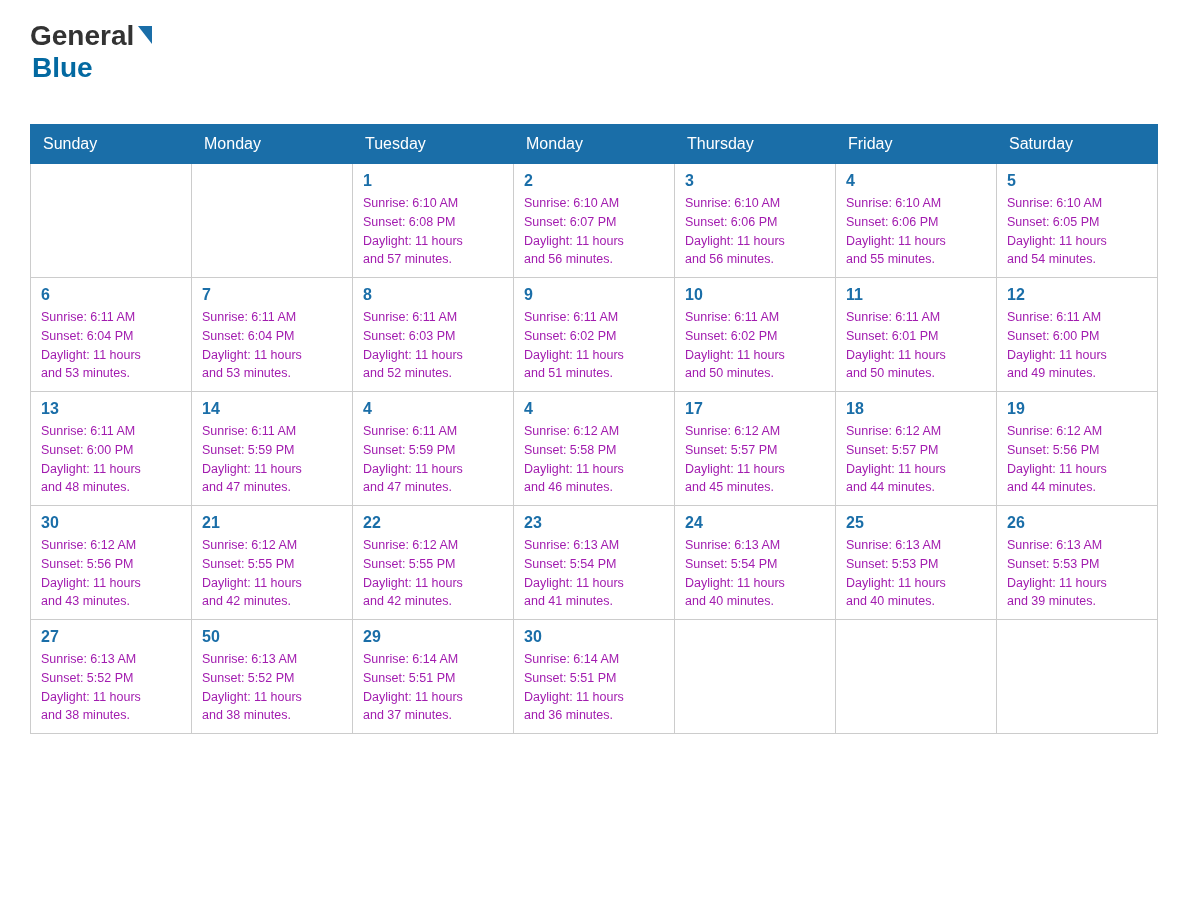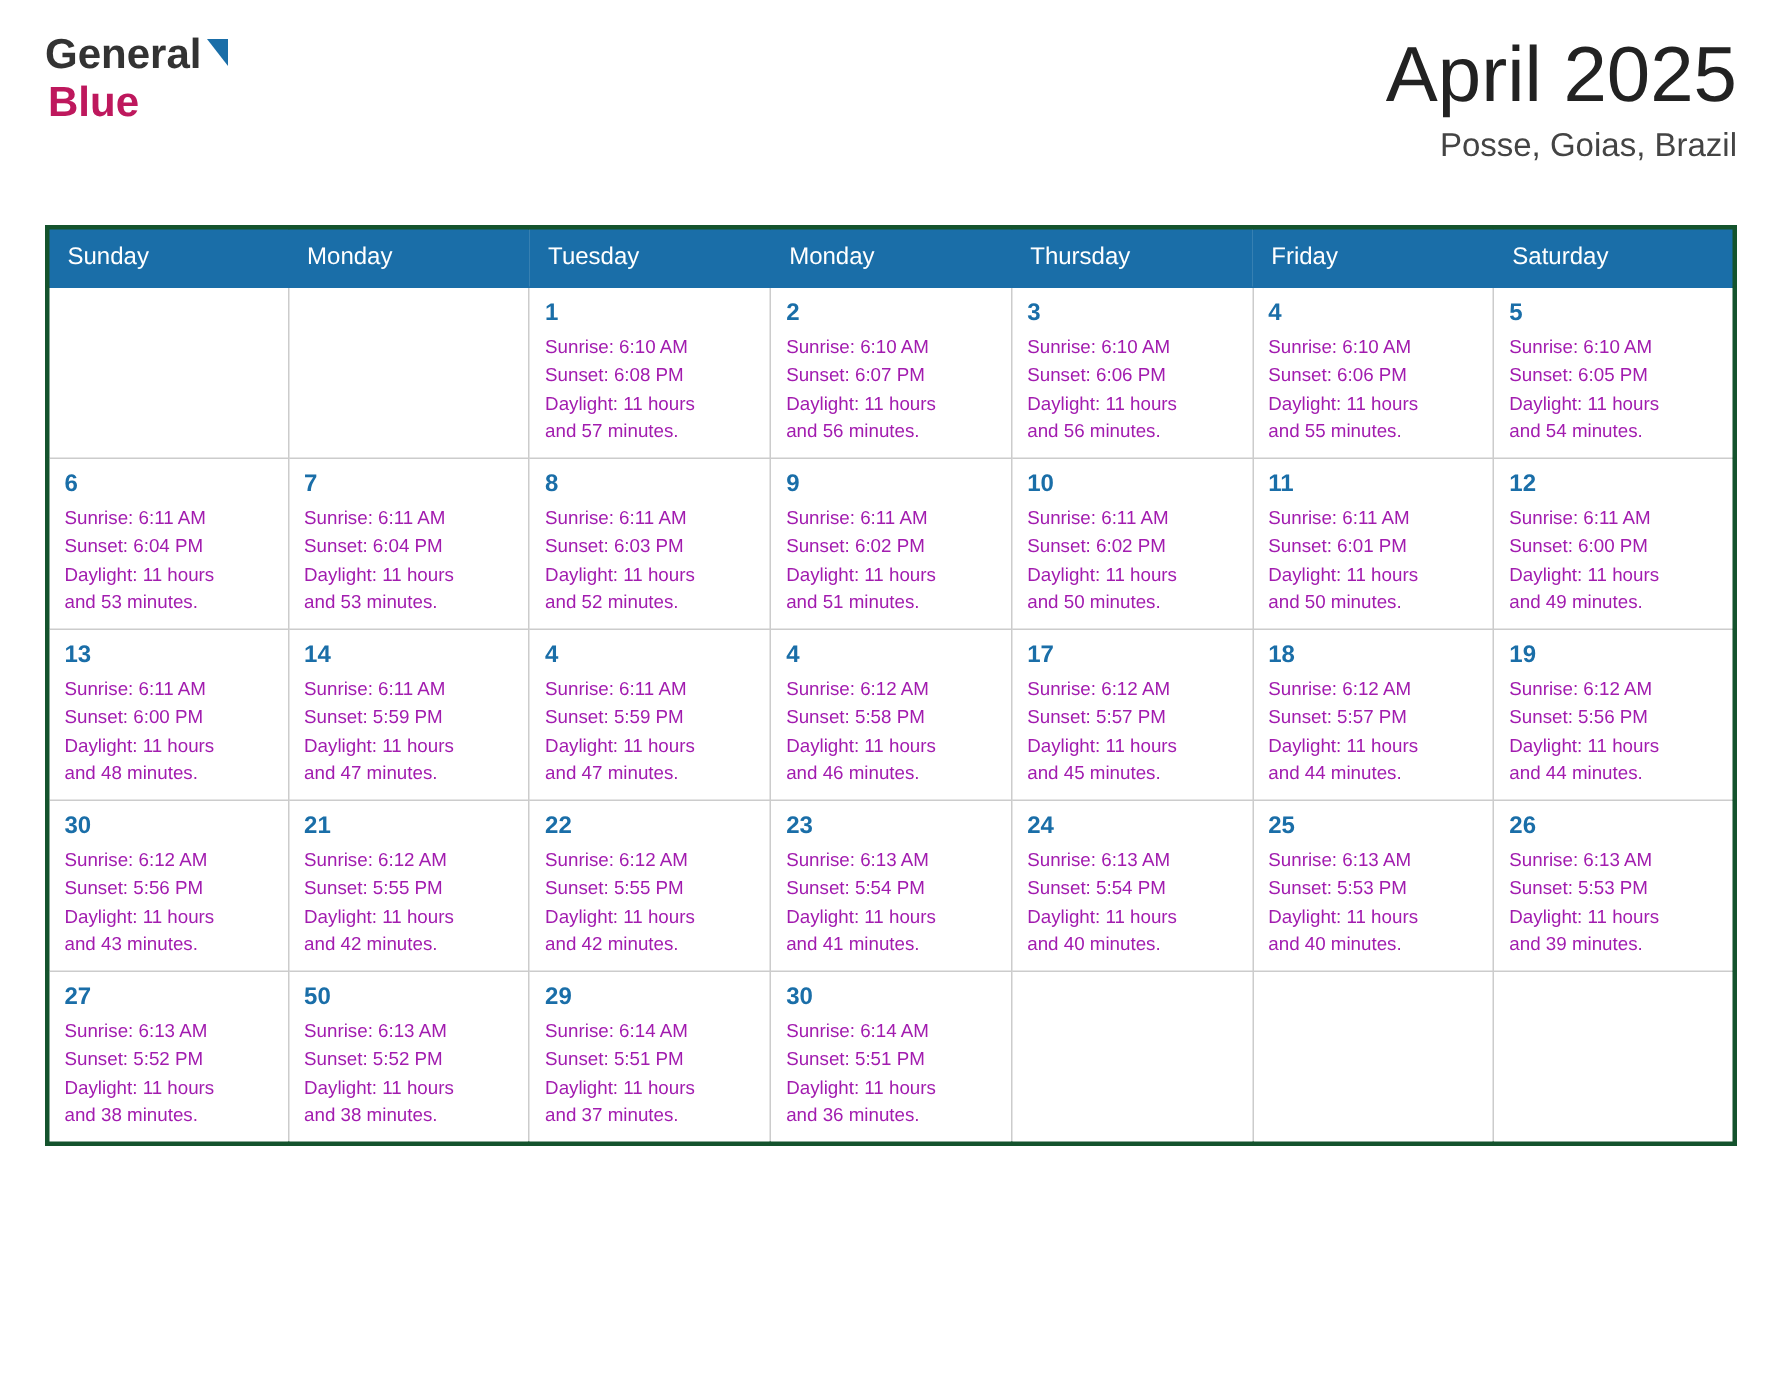--- a/index.html
+++ b/index.html
@@ -33,40 +33,40 @@
       width: 0;
       height: 0;
       border-left: 14px solid transparent;
       border-top: 18px solid #1a6ea8;
       margin-left: 4px;
       margin-top: 6px;
     }
     .logo-blue {
       font-size: 28px;
       font-weight: bold;
-      color: #be185d;
+      color: #0369a1;
       margin-left: 2px;
     }
     .title-area {
       text-align: right;
     }
     .month-title {
       font-size: 52px;
       font-weight: normal;
       color: #222;
     }
     .location {
       font-size: 22px;
       color: #444;
       margin-top: 4px;
     }
     .calendar {
       width: 100%;
       border-collapse: collapse;
-      border: 3px solid #14532d;
+      border: 1px solid #14532d;
       margin-top: 40px;
     }
     .calendar th {
       background-color: #1a6ea8;
       color: #fff;
       text-align: left;
       padding: 10px 12px;
       font-size: 16px;
       font-weight: normal;
       border: 1px solid #1a6ea8;
@@ -103,24 +103,20 @@
 </head>
 <body>
 
 <div class="header">
   <div class="logo">
     <div class="logo-top">
       <span class="logo-general">General</span>
       <div class="logo-arrow"></div>
     </div>
     <span class="logo-blue">Blue</span>
-  </div>
-  <div class="title-area">
-    <div class="month-title">April 2025</div>
-    <div class="location">Posse, Goias, Brazil</div>
   </div>
 </div>
 
 <table class="calendar">
   <thead>
     <tr>
     <th>Sunday</th>
         <th>Monday</th>
         <th>Tuesday</th>
         <th>Monday</th>

